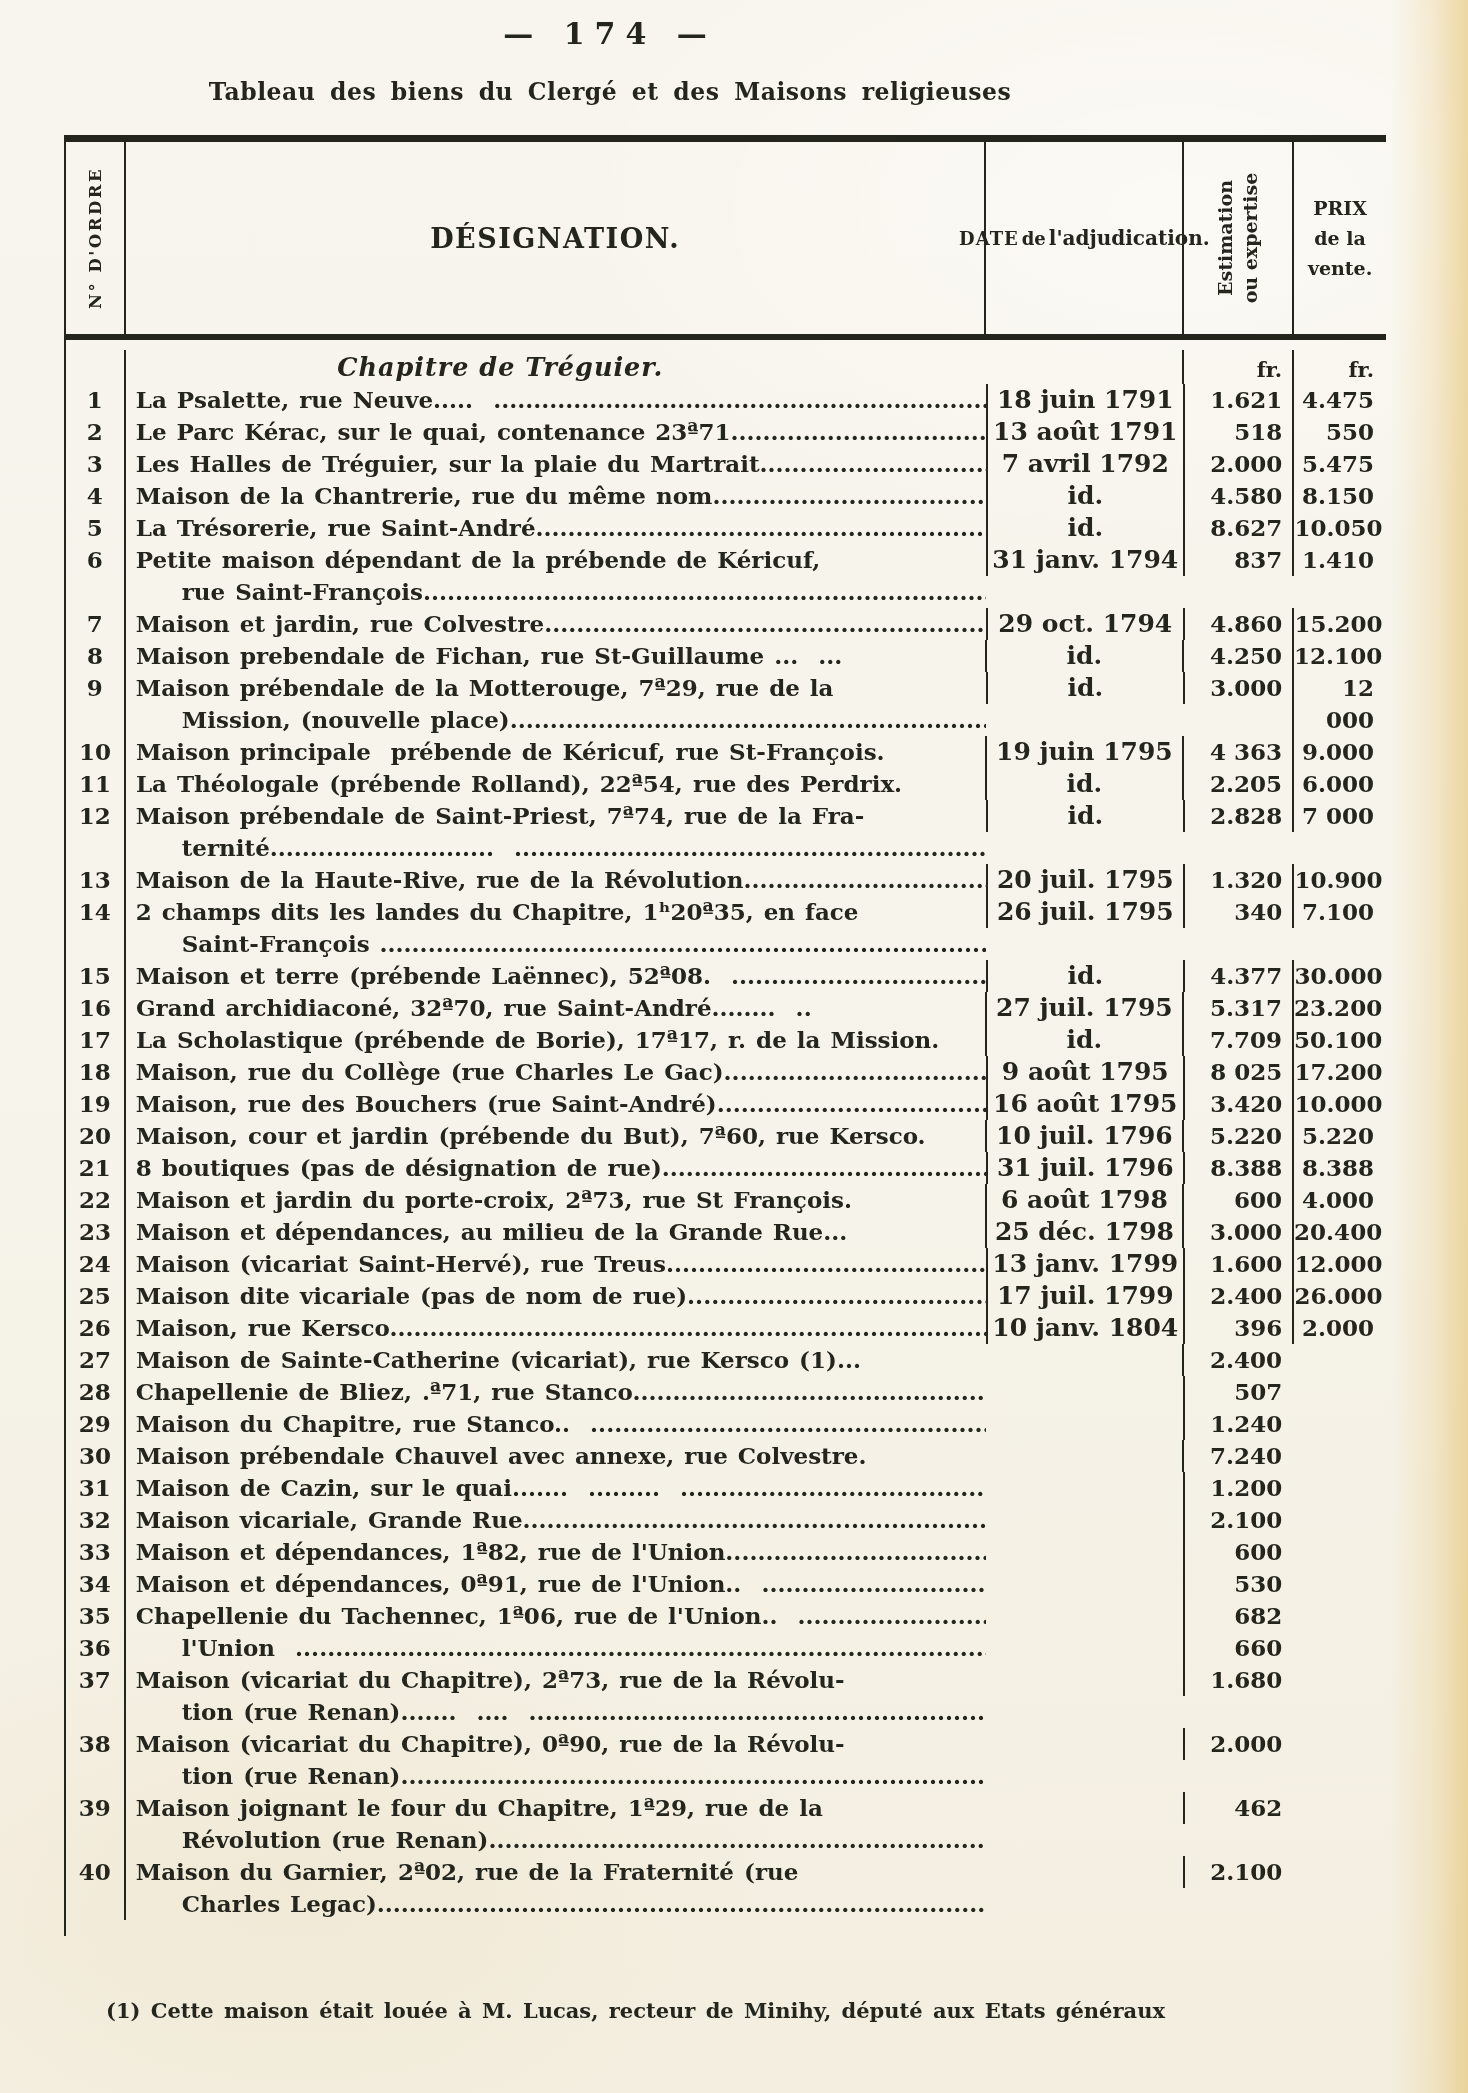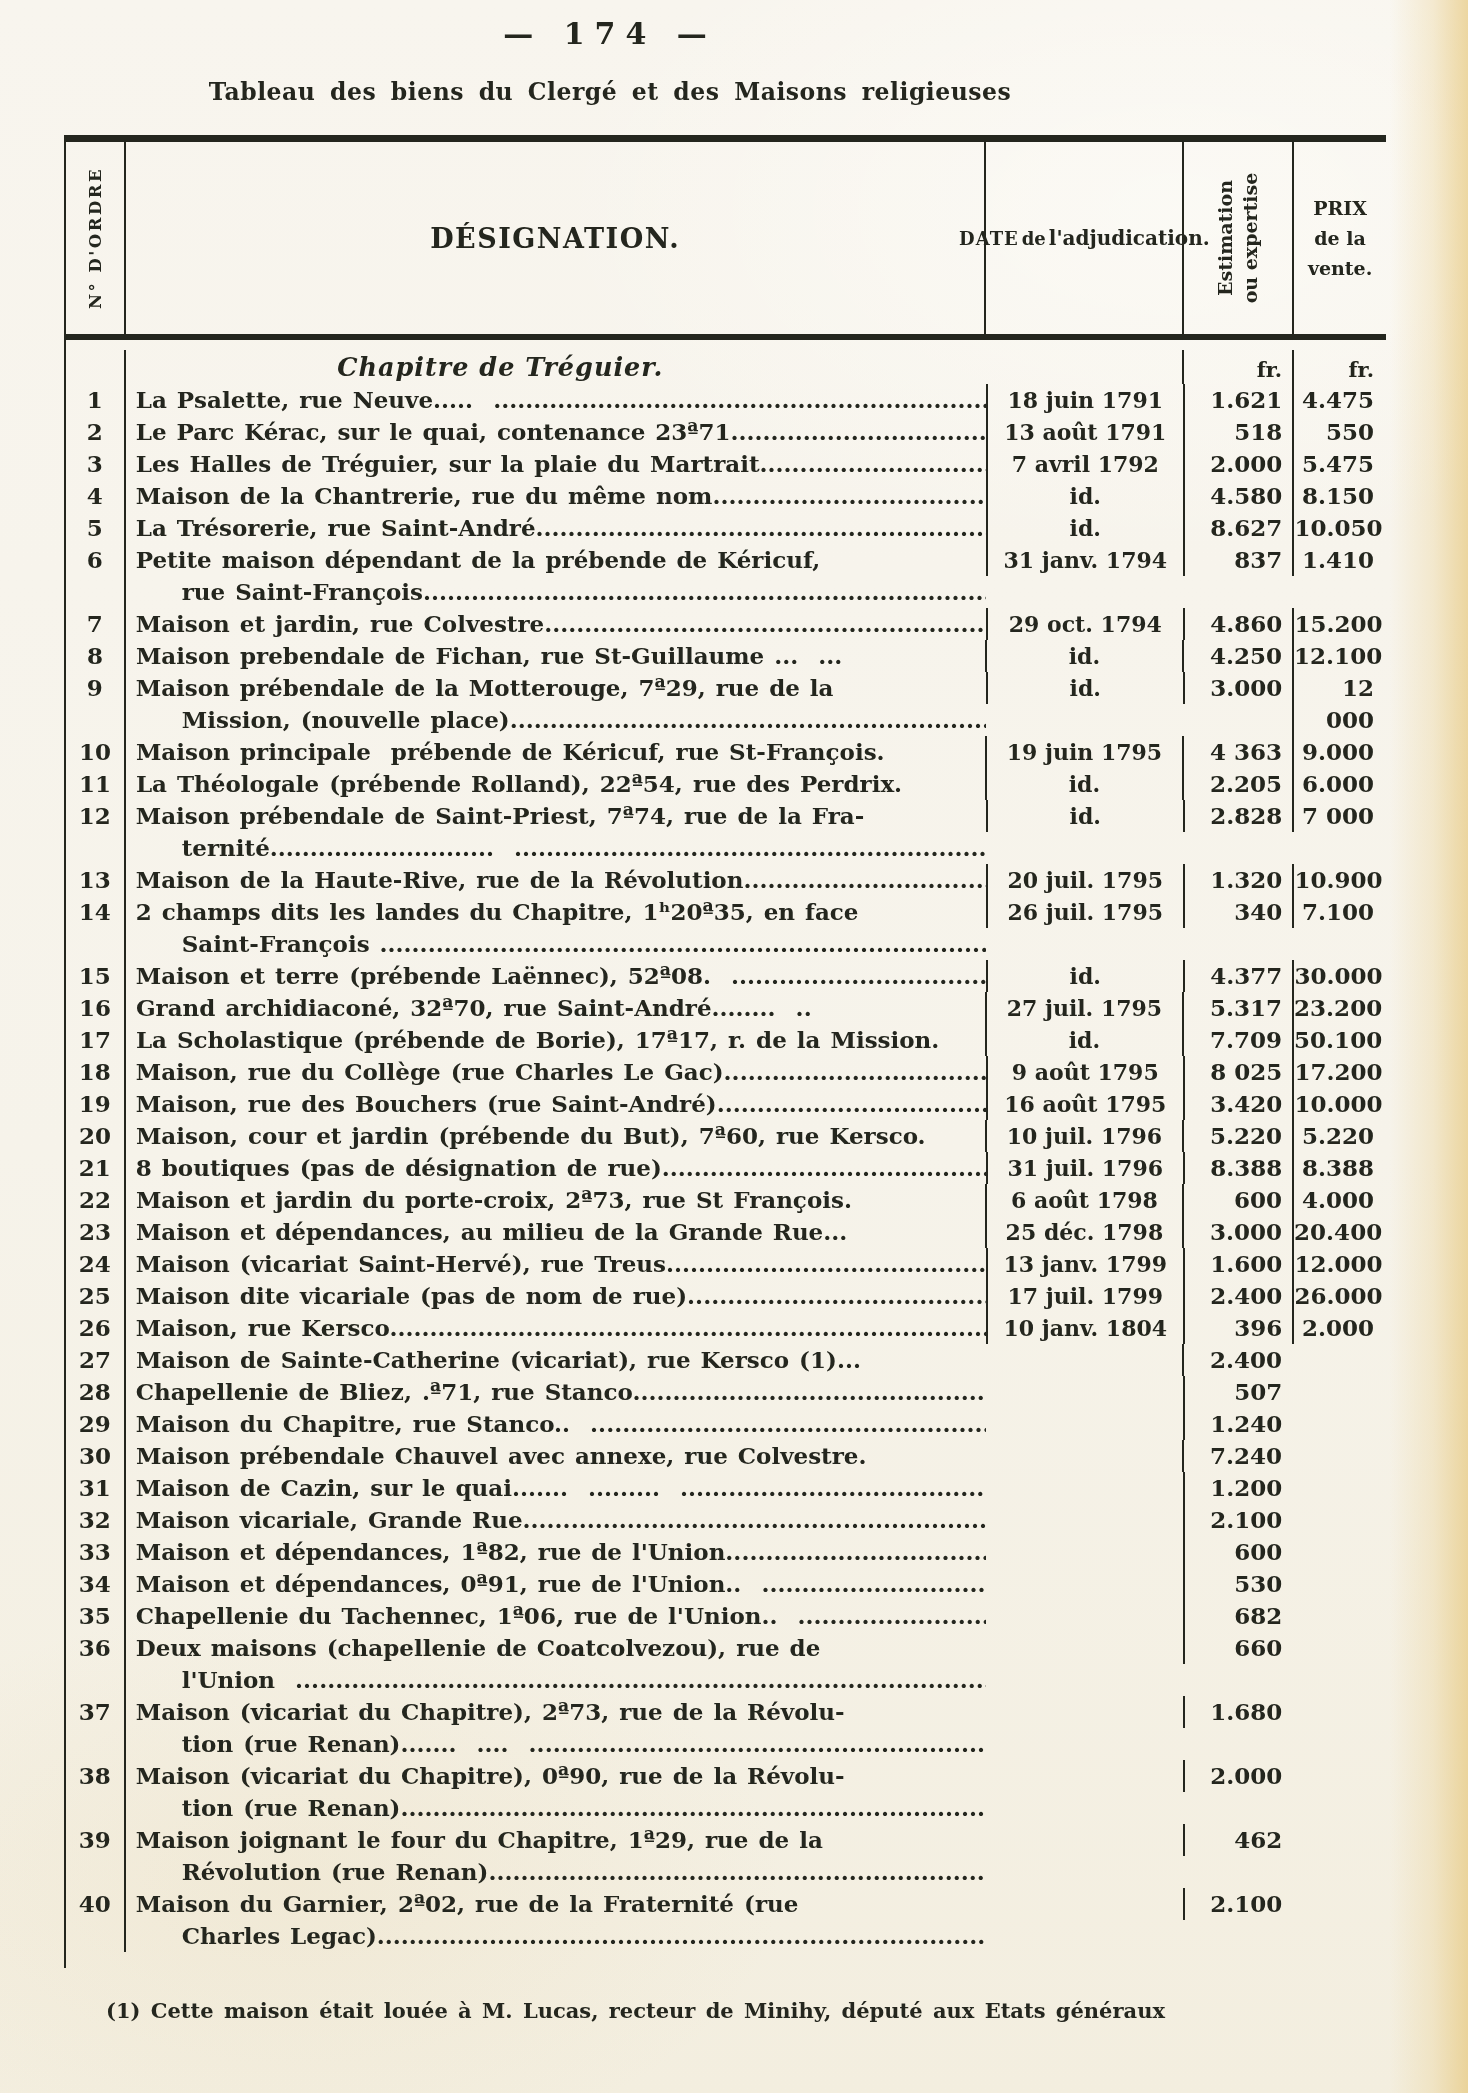--- a/index.html
+++ b/index.html
@@ -58,21 +58,21 @@
     display:flex;flex-direction:column;align-items:center;justify-content:center;
     font-size:19px;line-height:25px;white-space:nowrap;
   }
   .tbody{border-left:2px solid var(--ink);padding:10px 0 16px 0;}
   .row{display:flex;align-items:flex-start;}
   .c{box-sizing:border-box;}
   .c-no{width:58px;text-align:center;font-size:23px;line-height:32px;}
   .c-des{width:862px;border-left:2px solid var(--ink);padding-left:10px;}
   .des-line{height:32px;line-height:32px;font-size:23px;white-space:pre;overflow:hidden;word-spacing:2px;}
   .des-line.cont{padding-left:46px;}
-  .c-date{width:198px;border-left:2px solid var(--ink);display:flex;flex-direction:column;justify-content:flex-end;text-align:center;font-size:22px;line-height:32px;white-space:pre;overflow:hidden;}
+  .c-date{width:198px;border-left:2px solid var(--ink);display:flex;flex-direction:column;justify-content:flex-end;text-align:center;font-size:25px;line-height:32px;white-space:pre;overflow:hidden;}
   .c-est{width:110px;border-left:2px solid var(--ink);display:flex;flex-direction:column;justify-content:flex-end;text-align:right;padding-right:10px;font-size:23px;line-height:32px;overflow:hidden;}
   .c-prix{width:94px;border-left:2px solid var(--ink);display:flex;flex-direction:column;justify-content:flex-end;text-align:right;padding-right:12px;font-size:23px;line-height:32px;overflow:hidden;}
   .section-heading{height:34px;line-height:34px;text-align:center;font-style:italic;font-size:25.5px;letter-spacing:1px;padding-right:120px;}
   .fr-unit{height:34px;line-height:40px;font-size:21px;}
   .footnote{
     position:absolute;left:106px;top:1998px;width:1340px;
     font-size:21px;word-spacing:3px;white-space:nowrap;overflow:hidden;
   }
 </style>
 </head>
@@ -442,21 +442,20 @@
           <div class="c c-des">
             <div class="des-line">Chapellenie du Tachennec, 1ª06, rue de l'Union..  ..............................................</div>
           </div>
           <div class="c c-date"></div>
           <div class="c c-est">682</div>
           <div class="c c-prix"></div>
         </div>
         <div class="row">
           <div class="c c-no">36</div>
           <div class="c c-des">
-            <div class="des-line">Deux maisons (chapellenie de Coatcolvezou), rue de</div>
             <div class="des-line cont">l'Union  .......................................................................................</div>
           </div>
           <div class="c c-date"></div>
           <div class="c c-est">660</div>
           <div class="c c-prix"></div>
         </div>
         <div class="row">
           <div class="c c-no">37</div>
           <div class="c c-des">
             <div class="des-line">Maison (vicariat du Chapitre), 2ª73, rue de la Révolu-</div>

